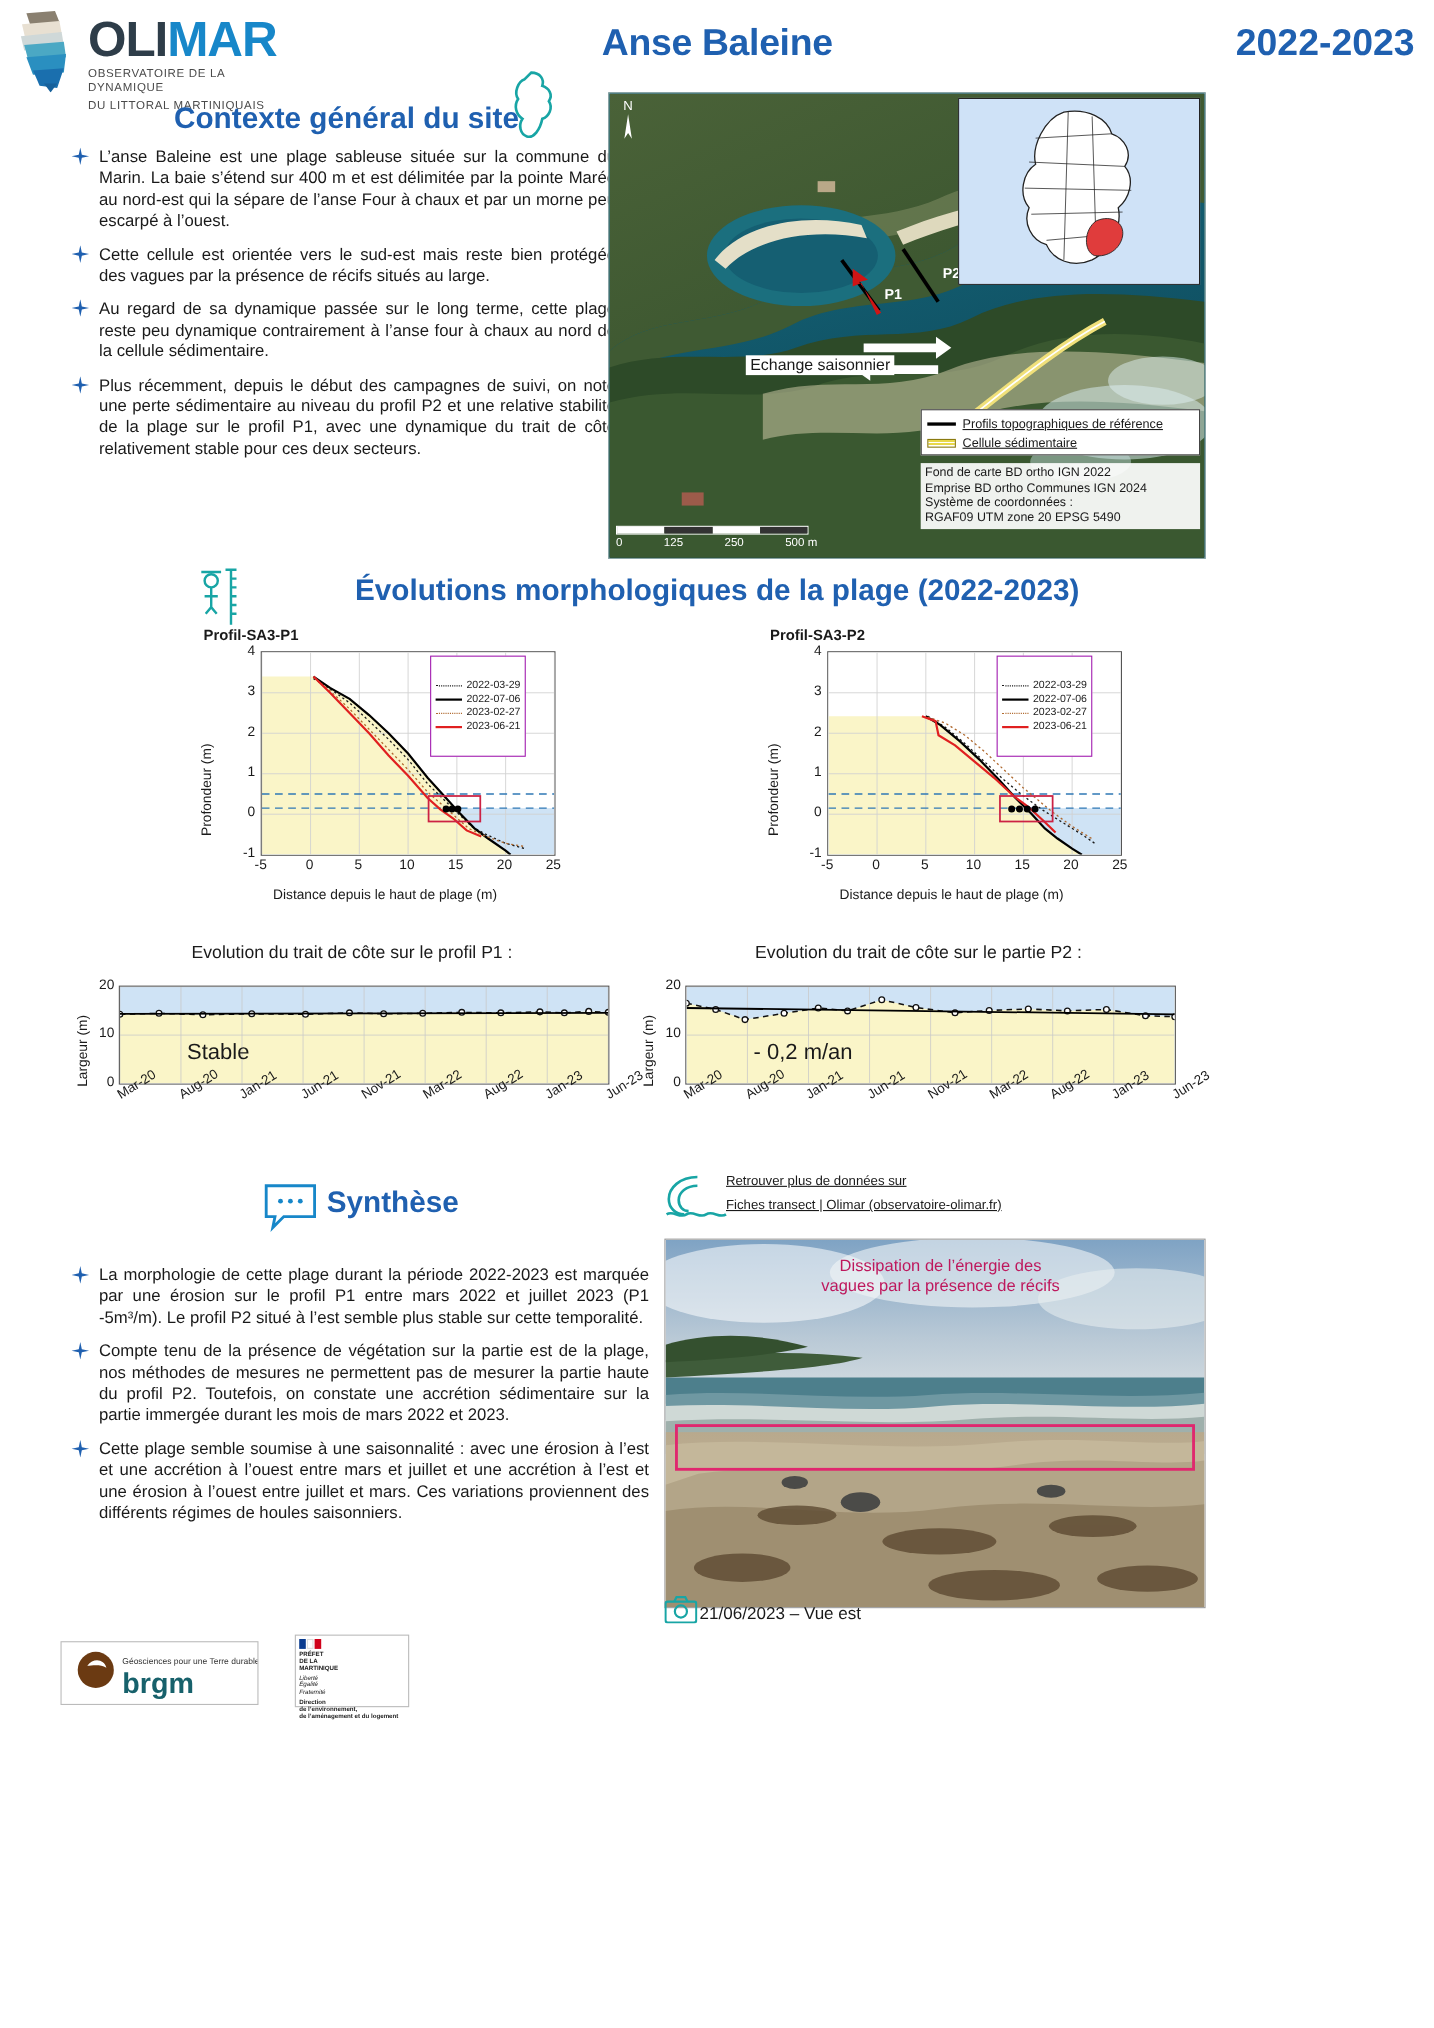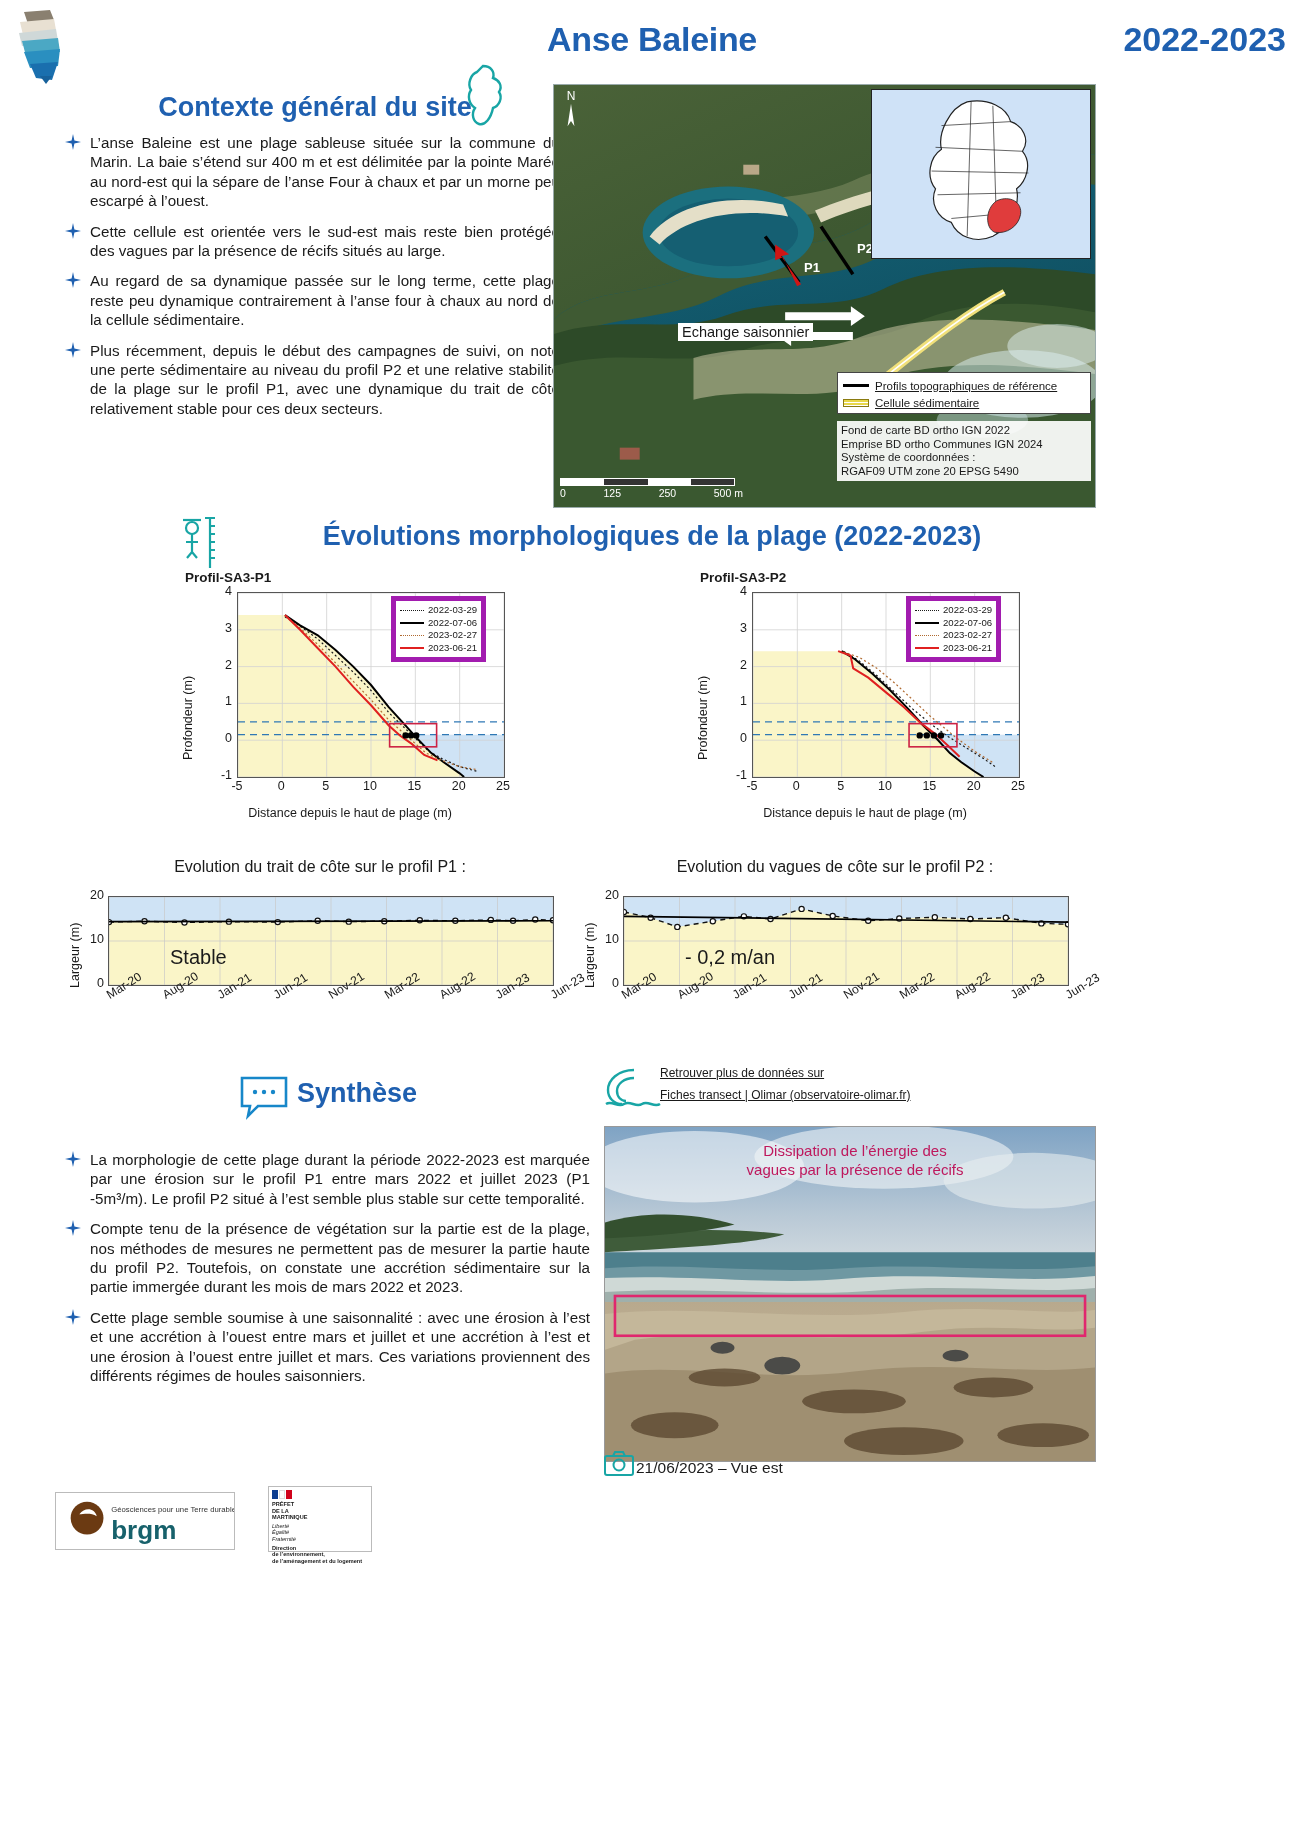--- a/index.html
+++ b/index.html
@@ -73,22 +73,22 @@
 
   .chart { position:absolute; font-size:11px; }
   .chart-title { position:absolute; top:0; width:100%; text-align:left;
      font-size:13.5px; font-weight:bold; }
   .plot { position:absolute; border:1px solid #555; background:#fff; overflow:hidden; }
   .ylab { position:absolute; transform-origin:0 0; transform:rotate(-90deg);
      font-size:12.5px; white-space:nowrap; }
   .xlab { position:absolute; width:100%; text-align:center; font-size:12.5px; }
   .tickx { position:absolute; font-size:12.5px; transform:translateX(-50%); }
   .ticky { position:absolute; font-size:12.5px; text-align:right; }
-  .plegend { position:absolute; background:#fff; border:5px solid #a21caf;
-     font-size:9.6px; padding:3px 4px; line-height:12.5px; }
+  .plegend { position:absolute; background:#fff; border:1px solid #a21caf;
+     font-size:9.6px; padding:20px 4px; line-height:12.5px; }
   .plegend .r { display:flex; align-items:center; height:12.6px; white-space:nowrap; }
   .plegend .sw { width:24px; height:0; margin-right:4px; }
 
   
   .tl-head { position:absolute; font-size:16px; }
   .tl { position:absolute; }
   .tl-plot { position:absolute; border:1px solid #555; overflow:hidden; }
   .tl-tick { position:absolute; font-size:12.2px; transform-origin:left top;
      transform:rotate(-32deg); white-space:nowrap; }
   .tl-note { position:absolute; font-size:20px; }
@@ -121,20 +121,27 @@
   <div class="logo-wrap">
     <svg class="logo-map" viewBox="0 0 70 76">
       <path d="M14 4 L40 2 L44 12 L18 16 Z" fill="#8a8070"></path>
       <path d="M10 14 L44 11 L46 22 L13 27 Z" fill="#e8e0d2"></path>
       <path d="M9 25 L46 21 L48 33 L12 38 Z" fill="#cfd8d8"></path>
       <path d="M12 33 L48 30 L50 44 L16 48 Z" fill="#4ba8c4"></path>
       <path d="M14 44 L50 41 L48 58 L20 60 Z" fill="#2a8fc0"></path>
       <path d="M20 56 L48 54 L42 72 L26 70 Z" fill="#1a6fae"></path>
       <path d="M30 68 L42 68 L36 76 Z" fill="#17619b"></path>
     </svg>
+    <div class="logo-text">
+      <div class="logo-olimar">
+        <span class="ol-d">OLI</span><span class="ol-b">MAR</span>
+      </div>
+      <div class="logo-sub">OBSERVATOIRE DE LA DYNAMIQUE</div>
+      <div class="logo-sub">DU LITTORAL MARTINIQUAIS</div>
+    </div>
   </div>
   <div class="site-title">Anse Baleine</div>
   <div class="year-title">2022-2023</div>
 </div>
 
 <div class="ctx-block">
   <div class="sec-title ctx-head">Contexte général du site</div>
   <ul class="bullets">
     <li>
       <svg class="star" viewBox="0 0 16 16">
@@ -458,21 +465,21 @@
     <div class="tl-tick" style="left: 99.5px; top: 102px;">Aug-20</div>
     <div class="tl-tick" style="left: 155px; top: 102px;">Jan-21</div>
     <div class="tl-tick" style="left: 210.5px; top: 102px;">Jun-21</div>
     <div class="tl-tick" style="left: 266px; top: 102px;">Nov-21</div>
     <div class="tl-tick" style="left: 321.5px; top: 102px;">Mar-22</div>
     <div class="tl-tick" style="left: 377px; top: 102px;">Aug-22</div>
     <div class="tl-tick" style="left: 432.5px; top: 102px;">Jan-23</div>
     <div class="tl-tick" style="left: 488px; top: 102px;">Jun-23</div>
   </div>
 
-<div class="tl-head" style="left:615px;top:858px;width:440px;text-align:center">Evolution du vagues de côte sur le profil P2 :</div>
+<div class="tl-head" style="left:615px;top:858px;width:440px;text-align:center">Evolution du trait de côte sur le partie P2 :</div>
 <div class="tl" id="tl2" style="left:575px;top:888px;width:500px;height:120px">
   <div class="ylab" style="left:8px;top:100px">Largeur (m)</div>
   <div class="tl-plot" id="tl2-plot" style="left:48px;top:8px;width:446px;height:90px"><svg viewBox="0 0 444 88" width="444" height="88">
         <rect x="0" y="0" width="444" height="88" fill="#cfe3f5"></rect>
         <path d="M 0 88 L 0 14.959999999999994 L 26.64 20.679999999999993 L 53.28 29.92000000000001 L 88.80000000000001 24.200000000000003 L 119.88000000000001 19.36 L 146.52 22 L 177.60000000000002 11.879999999999995 L 208.67999999999998 18.92 L 244.20000000000002 23.760000000000005 L 275.28 21.560000000000002 L 310.79999999999995 20.239999999999995 L 346.32 22 L 381.84 20.679999999999993 L 417.35999999999996 26.400000000000006 L 444 27.279999999999994 L 444 88 Z" fill="#faf5c8"></path>
         <line x1="0" y1="0" x2="0" y2="88" stroke="#c8c8c8" stroke-width="0.7"></line>
         <line x1="55.5" y1="0" x2="55.5" y2="88" stroke="#c8c8c8" stroke-width="0.7"></line>
         <line x1="111" y1="0" x2="111" y2="88" stroke="#c8c8c8" stroke-width="0.7"></line>
         <line x1="166.5" y1="0" x2="166.5" y2="88" stroke="#c8c8c8" stroke-width="0.7"></line>
         <line x1="222" y1="0" x2="222" y2="88" stroke="#c8c8c8" stroke-width="0.7"></line>

